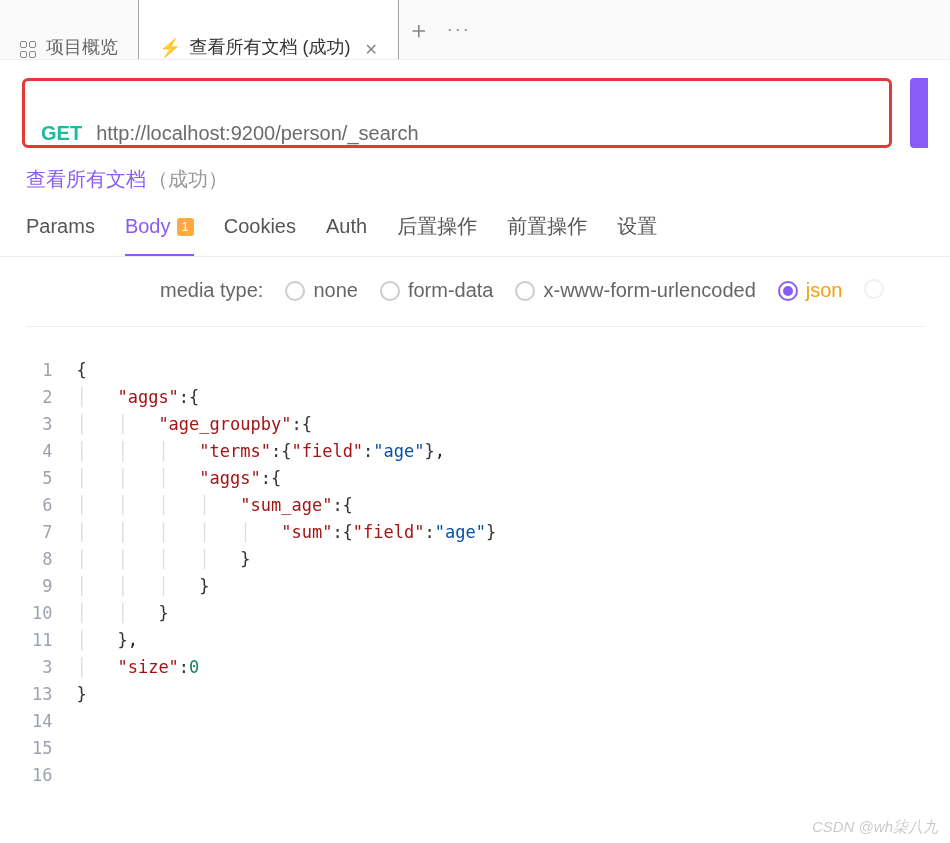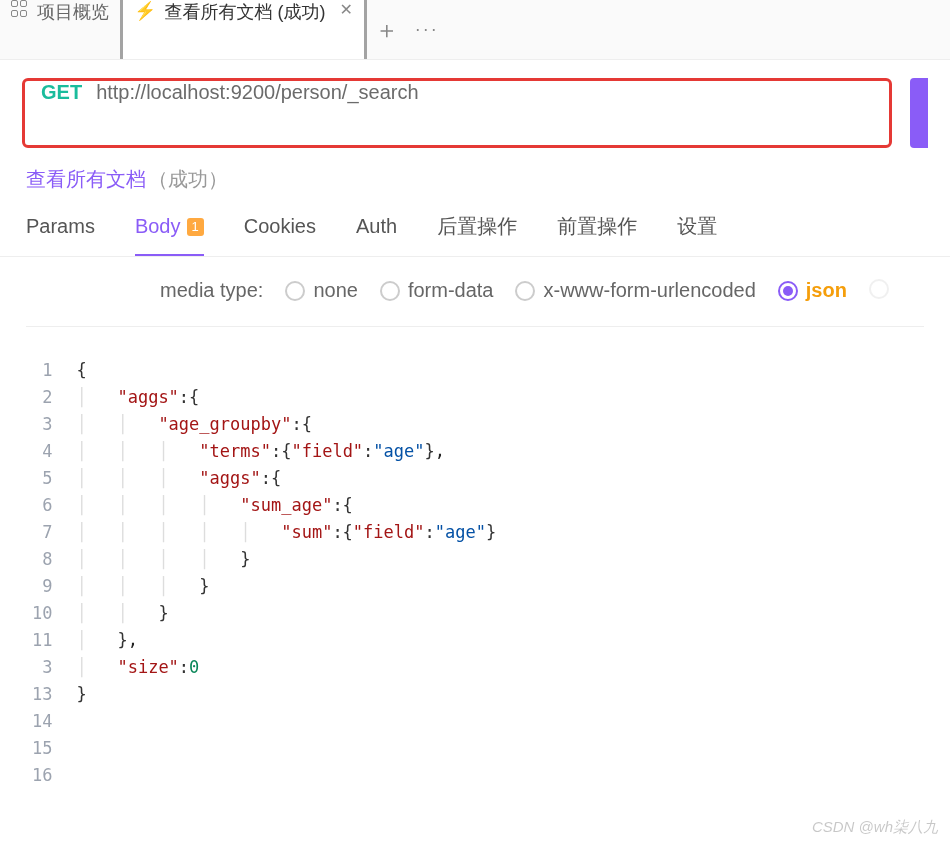--- a/index.html
+++ b/index.html
@@ -1,45 +1,45 @@
 <!DOCTYPE html>
 <html><head>
 <meta charset="utf-8">
 <style>
   * { margin: 0; padding: 0; box-sizing: border-box; }
   body { font-family: -apple-system, BlinkMacSystemFont, "Segoe UI", "PingFang SC", "Microsoft YaHei", sans-serif; background: #fff; color: #333; width: 950px; height: 843px; overflow: hidden; position: relative; }
   .tabs-bar { display: flex; align-items: center; height: 60px; border-bottom: 1px solid #eee; background: #fafafa; }
-  .tab { display: flex; align-items: flex-start; gap: 8px; padding: 0 11px; height: 100%; font-size: 18px; color: #666; border-right: 3px solid #a3a3a3; cursor: pointer; }
+  .tab { display: flex; align-items: flex-end; gap: 8px; padding: 0 20px; height: 100%; font-size: 18px; color: #666; border-right: 1px solid #a3a3a3; cursor: pointer; }
   .tab.active { background: #fff; color: #333; }
   .tab .close { margin-left: 6px; color: #888; font-size: 16px; }
   .overview-icon { display: inline-flex; gap: 2px; flex-wrap: wrap; width: 18px; height: 18px; }
   .overview-icon span { width: 7px; height: 7px; border: 1.5px solid #888; border-radius: 2px; }
   .doc-icon { color: #8a5cf7; font-weight: bold; font-size: 18px; }
   .add-tab { width: 40px; text-align: center; font-size: 24px; color: #888; cursor: pointer; }
   .more-tab { width: 40px; text-align: center; font-size: 18px; color: #888; cursor: pointer; letter-spacing: 2px; }
   .request-row { display: flex; align-items: stretch; margin: 18px 22px; height: 70px; }
-  .request-box { flex: 1; display: flex; align-items: flex-start; border: 3px solid #e53935; border-radius: 6px; background: #fff; padding: 0 16px; }
+  .request-box { flex: 1; display: flex; align-items: flex-end; border: 3px solid #e53935; border-radius: 6px; background: #fff; padding: 0 16px; }
   .method { color: #1abc9c; font-weight: 700; font-size: 20px; margin-right: 14px; }
   .url { color: #6b6b6b; font-size: 20px; }
   .send-btn { width: 18px; margin-left: 18px; background: #8a5cf7; border-radius: 4px 0 0 4px; }
   .breadcrumb { display: flex; align-items: center; font-size: 20px; margin: 14px 26px 20px; }
   .bc-link { color: #8a5cf7; }
   .bc-suffix { color: #999; margin-left: 2px; }
-  .req-tabs { display: flex; gap: 40px; margin: 0 26px; font-size: 20px; color: #555; }
+  .req-tabs { display: flex; gap: 30px; margin: 0 26px; font-size: 20px; color: #555; }
   .req-tab { display: flex; align-items: center; gap: 6px; padding-bottom: 14px; border-bottom: 2px solid transparent; cursor: pointer; }
   .req-tab.active { color: #8a5cf7; border-bottom-color: #8a5cf7; }
   .badge { background: #ffa940; color: #fff; border-radius: 3px; font-size: 13px; padding: 0 5px; line-height: 18px; }
   .divider { border-bottom: 1px solid #eee; margin-bottom: 22px; }
   .media-row { display: flex; align-items: flex-start; gap: 22px; font-size: 20px; color: #666; margin-left: 160px; margin-bottom: 24px; }
   .media-label { color: #666; }
   .radio { display: flex; align-items: center; gap: 8px; cursor: pointer; }
   .radio-circle { width: 20px; height: 20px; border: 2px solid #ccc; border-radius: 50%; position: relative; }
   .radio.selected .radio-circle { border-color: #8a5cf7; }
   .radio.selected .radio-circle::after { content: ""; position: absolute; width: 10px; height: 10px; background: #8a5cf7; border-radius: 50%; top: 3px; left: 3px; }
-  .radio.json { color: #f59e0b; font-weight: bold; }
+  .radio.json { color: #f59e0b; }
   .editor { display: flex; font-family: "Consolas", "Monaco", monospace; font-size: 17px; line-height: 27px; margin: 0 26px; border-top: 1px solid #eee; padding-top: 30px; }
   .gutter { color: #9ca3af; text-align: right; padding-right: 18px; user-select: none; }
   .gutter div { padding: 0 6px; }
   .code { white-space: pre; color: #222; position: relative; }
   .guide { color: #ddd; }
   .brace { color: #333; }
   .key { color: #a31515; }
   .colon { color: #333; }
   .num { color: #098658; }
   .str { color: #0451a5; }

